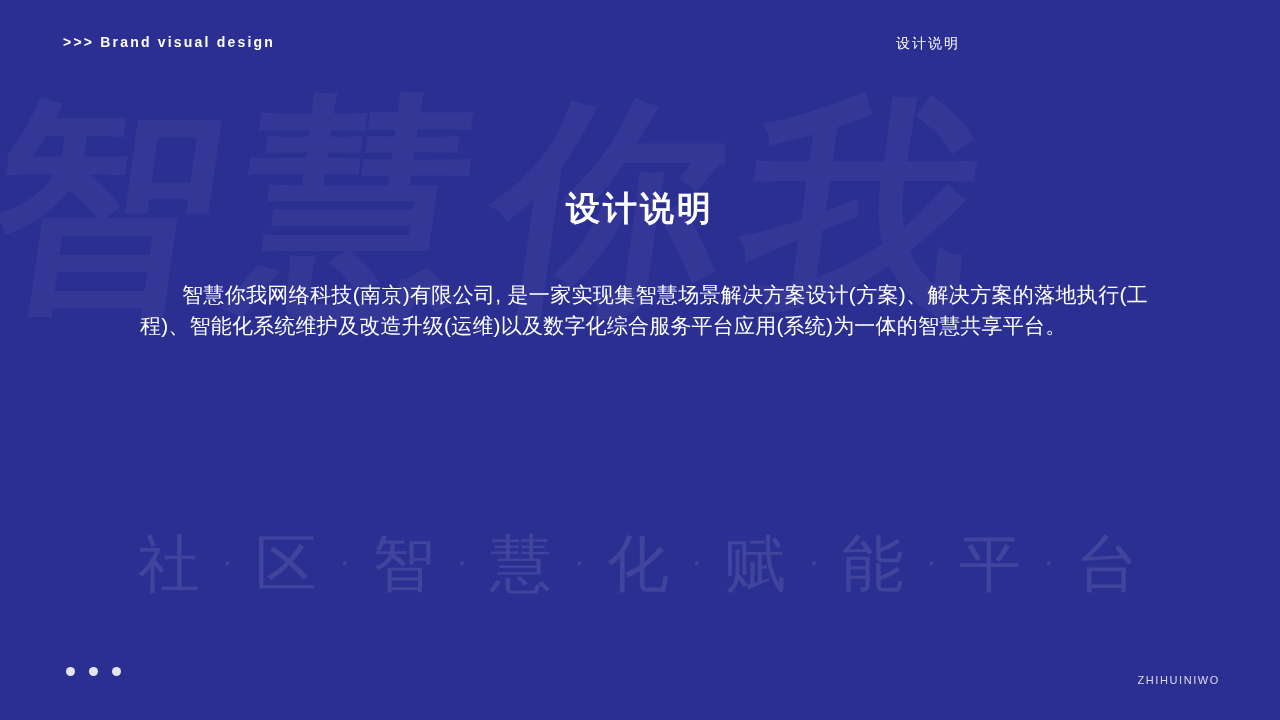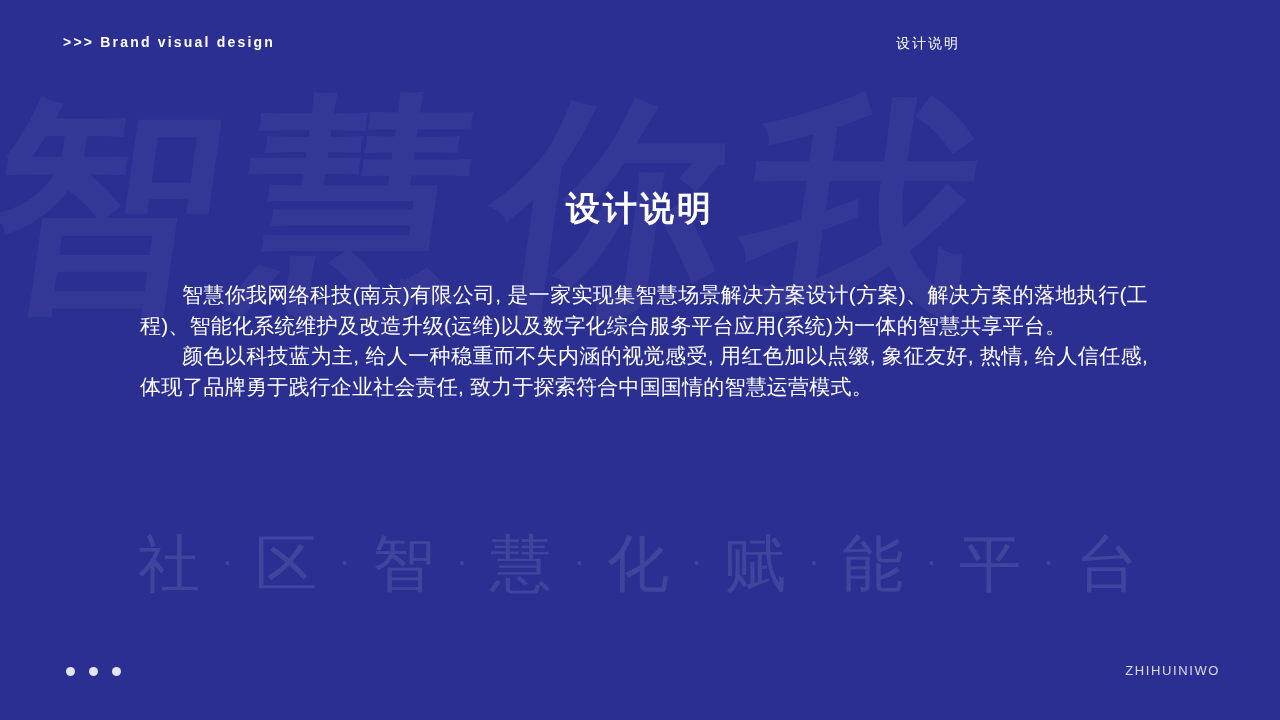--- a/index.html
+++ b/index.html
@@ -131,43 +131,42 @@
   .footer-dots .d {
     width: 9px;
     height: 9px;
     border-radius: 50%;
     background: rgba(255,255,255,0.88);
     display: block;
   }
   .footer-right {
     position: absolute;
     right: 60px;
-    bottom: 42px;
-    font-size: 13px;
+    bottom: 34px;
+    font-size: 11px;
     letter-spacing: 1.6px;
     color: rgba(255,255,255,0.82);
   }
 </style>
 </head>
 <body>
 
 <div class="slide">
 
   <div class="bg-big">智慧你我</div>
 
   <div class="header">
     <div class="brand-left">&gt;&gt;&gt; Brand visual design</div>
     <div class="brand-right">设计说明</div>
   </div>
 
   <div class="title">设计说明</div>
 
   <div class="body-text">
     <p>智慧你我网络科技(南京)有限公司, 是一家实现集智慧场景解决方案设计(方案)、解决方案的落地执行(工程)、智能化系统维护及改造升级(运维)以及数字化综合服务平台应用(系统)为一体的智慧共享平台。</p>
-    <p>颜色以科技蓝为主, 给人一种稳重而不失内涵的视觉感受, 用红色加以点缀, 象征友好, 热情, 给人信任感, 体现了品牌勇于践行企业社会责任, 致力于探索符合中国国情的智慧运营模式。</p>
   </div>
 
   <div class="bg-row">
     <span>社</span>
     <span class="dot">·</span>
     <span>区</span>
     <span class="dot">·</span>
     <span>智</span>
     <span class="dot">·</span>
     <span>慧</span>

